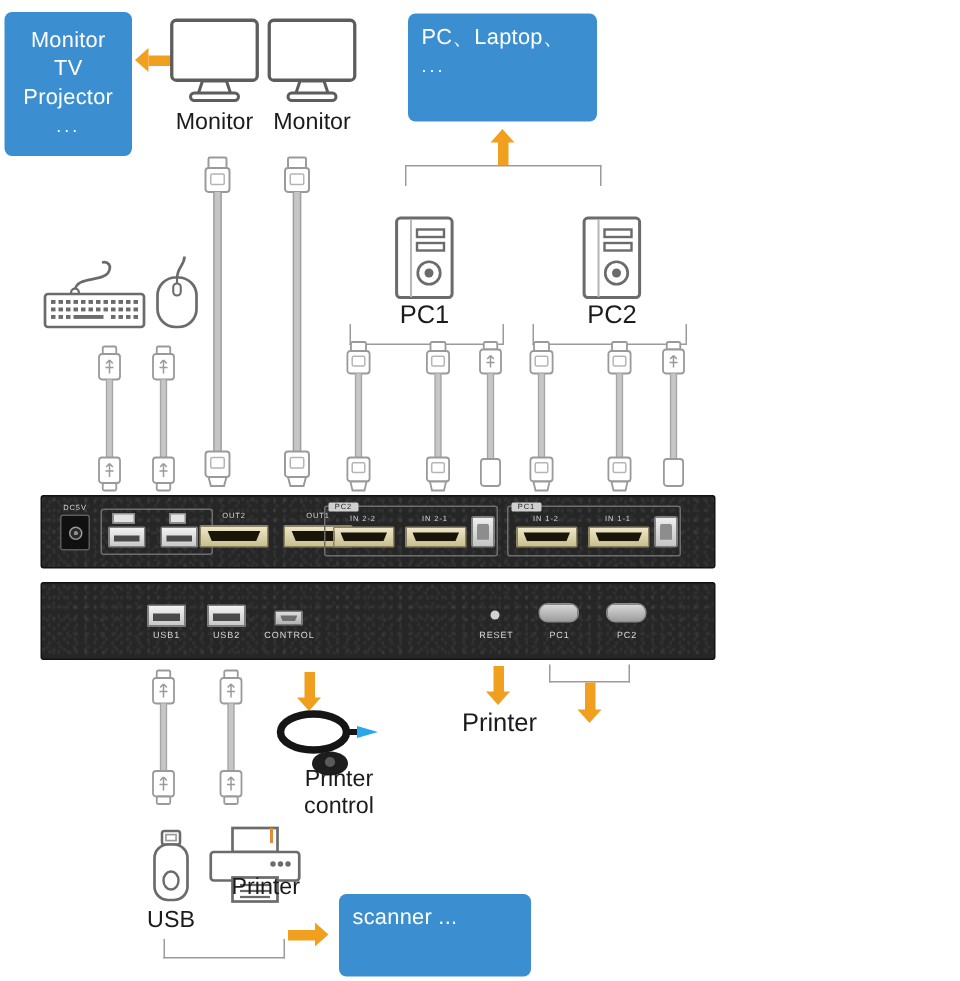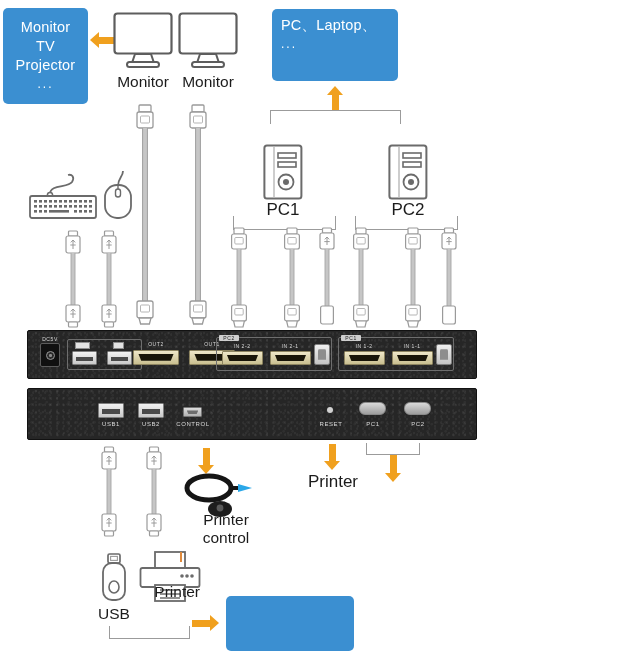--- a/index.html
+++ b/index.html
@@ -586,15 +586,16 @@
   <div class="abs lab" style="left:138px;top:583px;width:62px;text-align:right;">Printer</div>
 
   <div class="bracket" style="left:109px;top:626px;width:81px;height:13px;border-top:none;border-bottom:1.6px solid #9b9b9b;"></div>
 
   <div class="arr arr-right" style="left:192px;top:614px;width:27px;height:18px;">
     <div class="shaft" style="width:18px;"></div>
     <div class="head"></div>
   </div>
 
   <div class="abs bluebox" style="left:226px;top:596px;width:128px;height:55px;">
+    <span class="ln">scanner  ...</span>
   </div>
 
 </div>
 
 </body></html>

